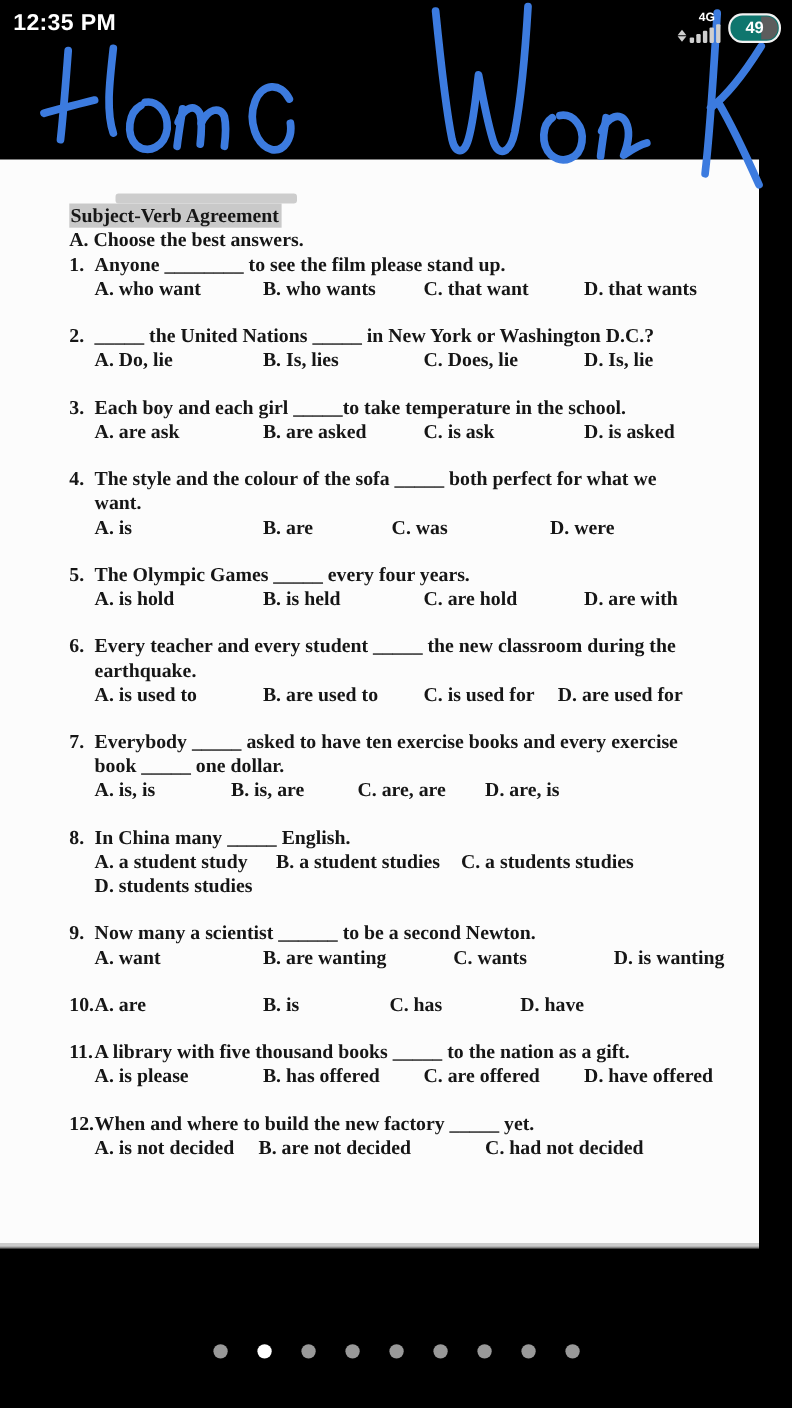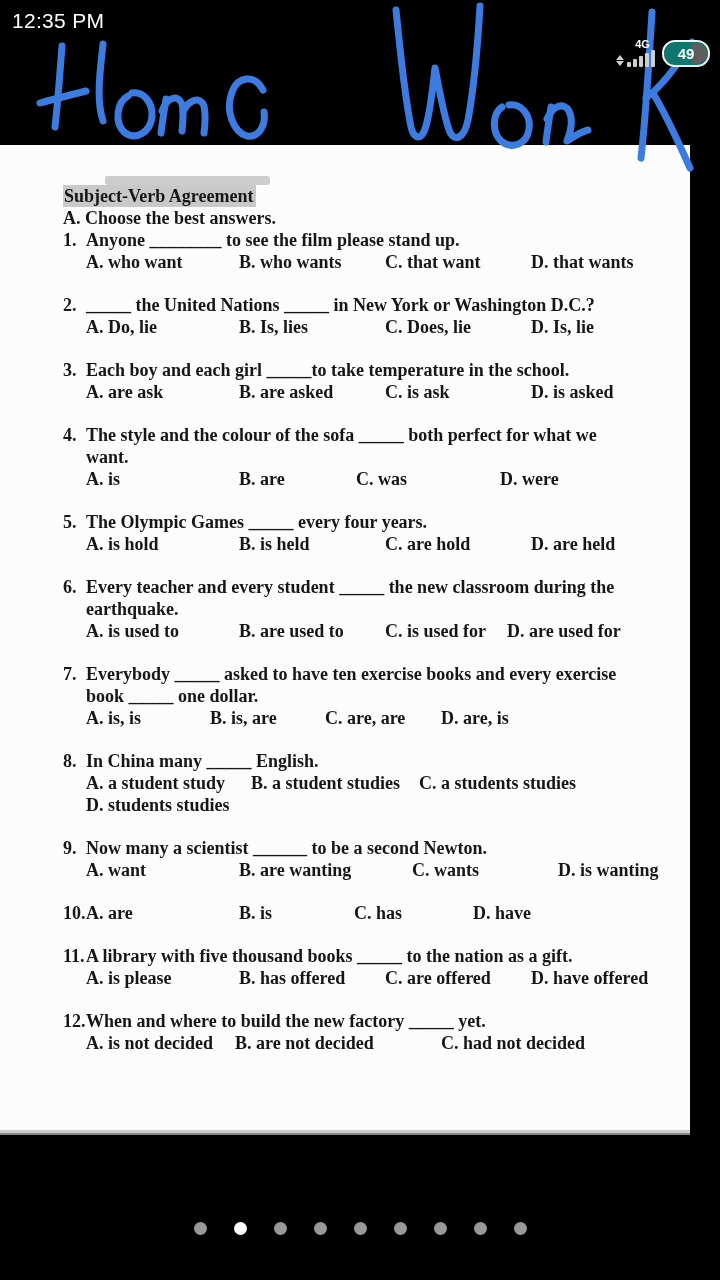--- a/index.html
+++ b/index.html
@@ -1,23 +1,23 @@
 <!DOCTYPE html>
 <html><head>
 <meta charset="utf-8">
 <style>
   html,body{margin:0;padding:0;background:#000;}
   body{width:720px;height:1280px;position:relative;overflow:hidden;font-family:"Liberation Sans",sans-serif;}
 
   
   .status-bar{position:absolute;top:0;left:0;width:720px;height:44px;display:flex;
     justify-content:space-between;align-items:flex-start;box-sizing:border-box;padding:9px 10px 0 12px;color:#fff;z-index:10;}
-  .sb-time{font-size:21px;font-weight:normal;letter-spacing:.3px;}
+  .sb-time{font-size:21px;font-weight:bold;letter-spacing:.3px;}
   .sb-right{display:flex;align-items:flex-end;gap:7px;padding-top:2px;}
-  .net{display:flex;flex-direction:column;align-items:center;margin-top:28px;}
+  .net{display:flex;flex-direction:column;align-items:center;}
   .net-type{font-size:11px;font-weight:bold;line-height:11px;color:#fff;margin-left:14px;}
   .net-row{display:flex;align-items:flex-end;gap:3px;}
   .updown{display:flex;flex-direction:column;align-items:center;margin-bottom:1px;}
   .tri-up{width:0;height:0;border-left:4px solid transparent;border-right:4px solid transparent;border-bottom:5px solid #cfcfcf;margin-bottom:1px;}
   .tri-down{width:0;height:0;border-left:4px solid transparent;border-right:4px solid transparent;border-top:5px solid #cfcfcf;}
   .bars{display:flex;align-items:flex-end;gap:2px;}
   .bar{width:4px;background:#cfcfcf;border-radius:1px;}
   .b1{height:5px}.b2{height:8px}.b3{height:11px}.b4{height:14px}.b5{height:17px}
   .battery{position:relative;width:44px;height:23px;border:2px solid #f2f2f2;border-radius:13px;background:#0f766e;
     display:flex;align-items:center;justify-content:center;overflow:hidden;}
@@ -169,21 +169,21 @@
   </div>
 
   <div class="q">
     <span class="qnum">5.</span>
     <div class="qbody">
       <div class="qline">The Olympic Games _____ every four years.</div>
       <div class="opts">
         <span class="o1">A. is hold</span>
         <span class="o2">B. is held</span>
         <span class="o3">C. are hold</span>
-        <span class="o4">D. are held</span>
+        <span class="o4">D. are with</span>
       </div>
     </div>
   </div>
 
   <div class="q">
     <span class="qnum">6.</span>
     <div class="qbody">
       <div class="qline">Every teacher and every student _____ the new classroom during the</div>
       <div class="qline">earthquake.</div>
       <div class="opts q6opts">

